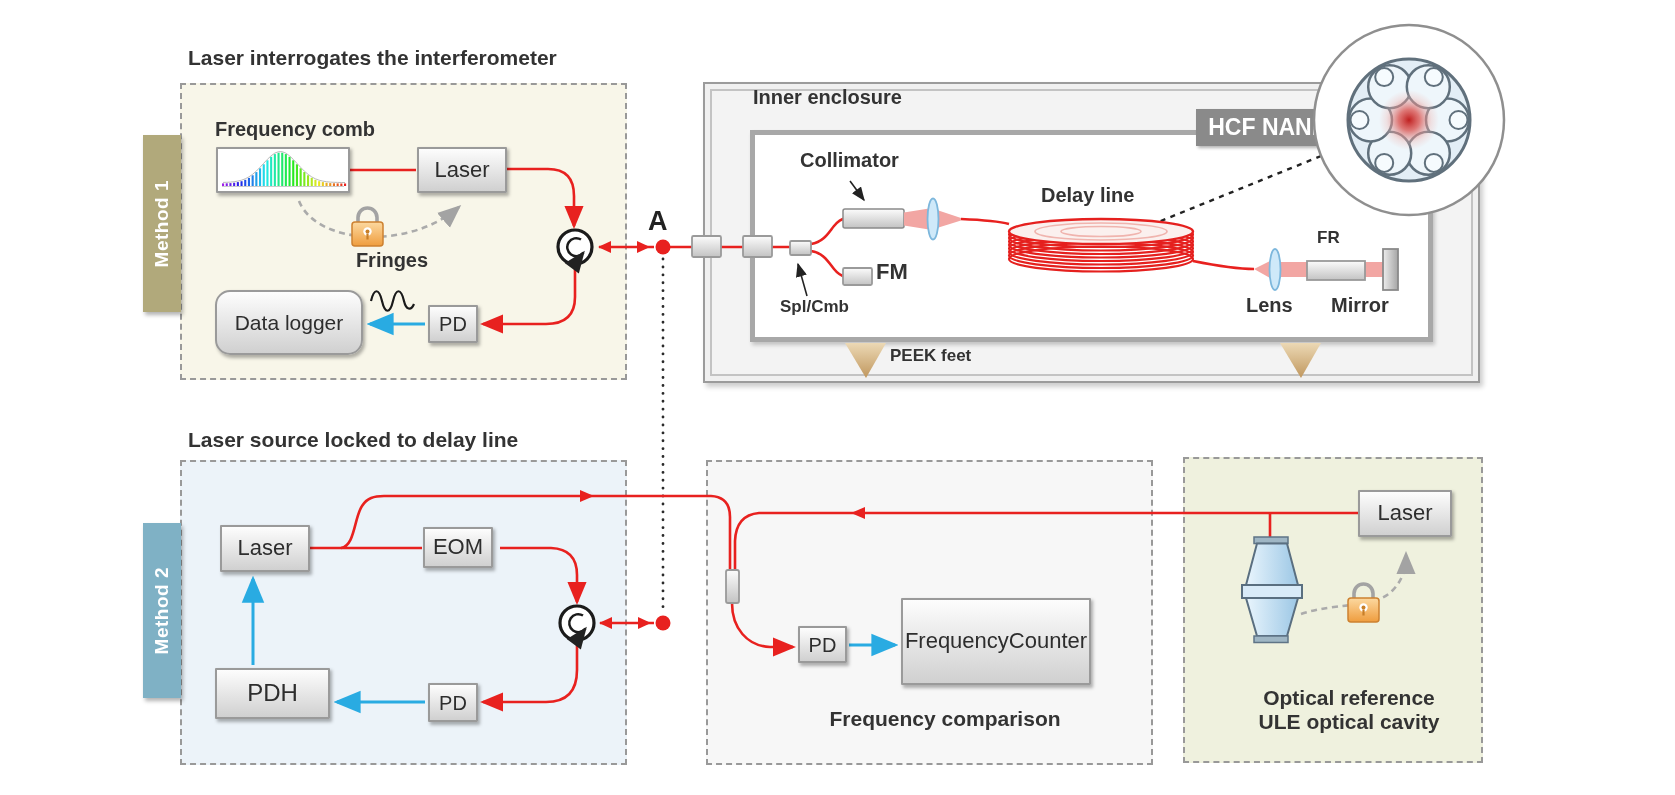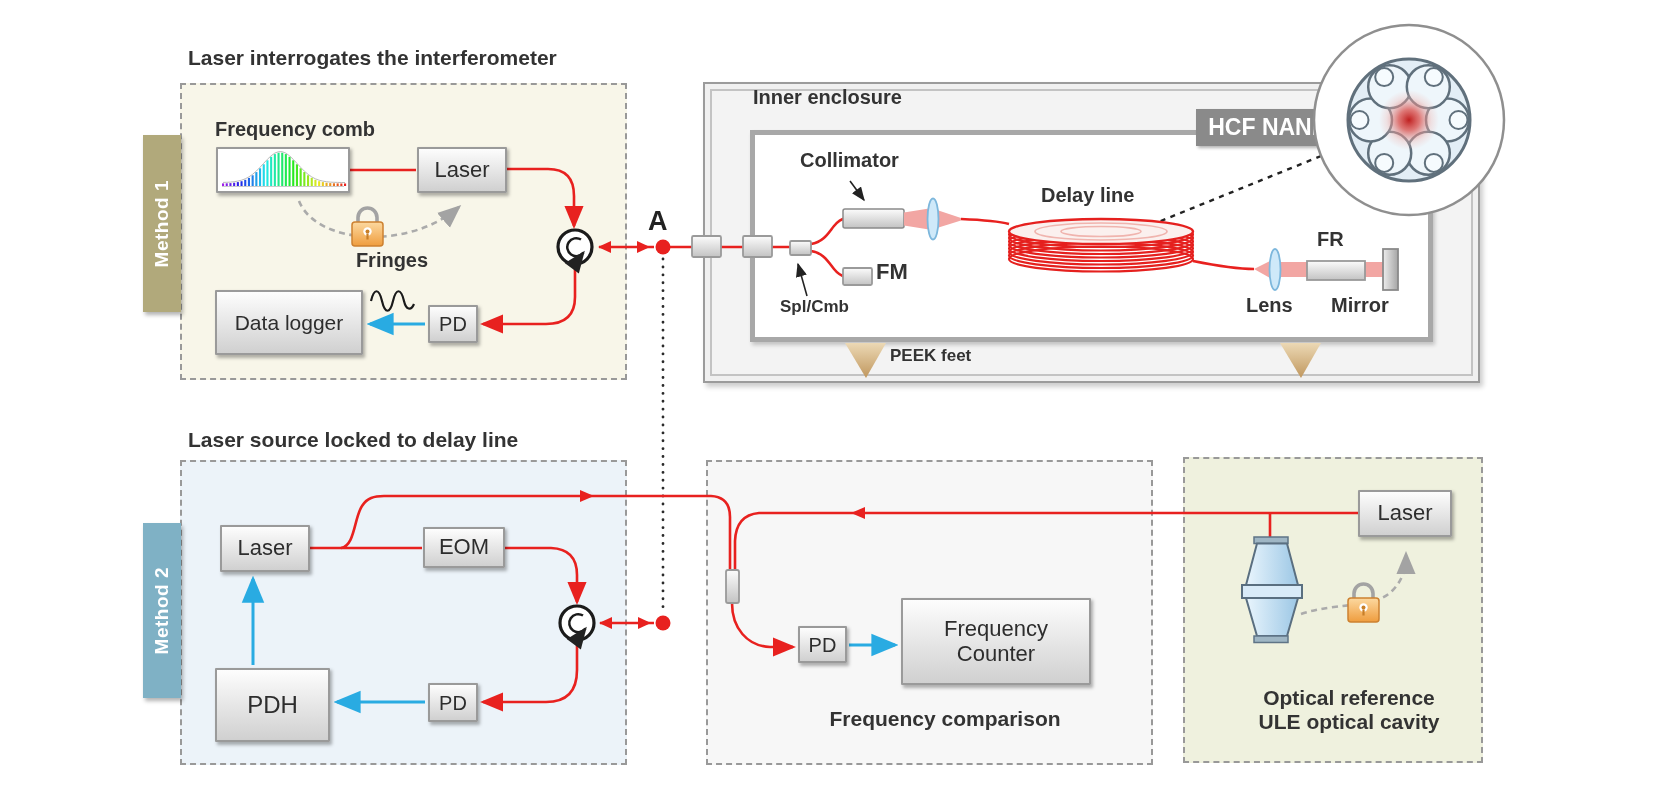--- a/index.html
+++ b/index.html
@@ -228,21 +228,21 @@
 
   <div class="figtitle" style="left:188px;top:46px;font-size:21px;">Laser interrogates the interferometer</div>
   <div class="figtitle" style="left:753px;top:86px;font-size:20px;">Inner enclosure</div>
   <div class="figtitle" style="left:215px;top:118px;font-size:20px;">Frequency comb</div>
   <div class="figtitle ctr" style="left:337px;top:249px;width:110px;font-size:20px;">Fringes</div>
   <div class="figtitle" style="left:648px;top:206px;font-size:27px;color:#222;">A</div>
   <div class="figtitle" style="left:800px;top:149px;font-size:20px;">Collimator</div>
   <div class="figtitle" style="left:1041px;top:184px;font-size:20px;">Delay line</div>
   <div class="figtitle" style="left:876px;top:259px;font-size:22px;">FM</div>
   <div class="figtitle" style="left:780px;top:297px;font-size:17px;">Spl/Cmb</div>
-  <div class="figtitle" style="left:1317px;top:228px;font-size:20px;">FR</div>
+  <div class="figtitle" style="left:1317px;top:228px;font-size:17px;">FR</div>
   <div class="figtitle" style="left:1246px;top:294px;font-size:20px;">Lens</div>
   <div class="figtitle" style="left:1331px;top:294px;font-size:20px;">Mirror</div>
   <div class="figtitle" style="left:890px;top:346px;font-size:17px;">PEEK feet</div>
   <div class="figtitle" style="left:188px;top:428px;font-size:21px;">Laser source locked to delay line</div>
   <div class="figtitle ctr" style="left:820px;top:707px;width:250px;font-size:21px;">Frequency comparison</div>
   <div class="figtitle ctr" style="left:1250px;top:686px;width:198px;font-size:21px;text-align:center;">Optical reference</div>
   <div class="figtitle ctr" style="left:1250px;top:710px;width:198px;font-size:21px;">ULE optical cavity</div>
   <div id="hcfLabel">HCF NANF</div>
 
   <div class="gbox wbox" style="left:216px;top:147px;width:134px;height:46px;">
@@ -279,28 +279,28 @@
         <rect x="107.5" y="33.7" width="2.1" height="3.3" fill="hsl(42,82%,52%)"></rect>
         <rect x="111.2" y="34.1" width="2.1" height="2.9" fill="hsl(34,82%,52%)"></rect>
         <rect x="114.9" y="34.3" width="2.1" height="2.7" fill="hsl(25,82%,52%)"></rect>
         <rect x="118.6" y="34.4" width="2.1" height="2.6" fill="hsl(17,82%,52%)"></rect>
         <rect x="122.3" y="34.5" width="2.1" height="2.5" fill="hsl(8,82%,52%)"></rect>
         <rect x="126.0" y="34.5" width="2.1" height="2.5" fill="hsl(0,82%,52%)"></rect>
         <polyline points="5.0,33.4 8.7,33.3 12.4,33.1 16.1,32.7 19.8,32.1 23.5,31.2 27.2,29.8 30.9,27.9 34.6,25.3 38.3,22.1 42.0,18.3 45.7,14.3 49.4,10.3 53.1,6.8 56.8,4.1 60.5,2.7 64.2,2.7 67.8,4.1 71.5,6.8 75.2,10.3 78.9,14.3 82.6,18.3 86.3,22.1 90.0,25.3 93.7,27.9 97.4,29.8 101.1,31.2 104.8,32.1 108.5,32.7 112.2,33.1 115.9,33.3 119.6,33.4 123.3,33.5 127.0,33.5" fill="none" stroke="#bbbbbb" stroke-width="1"></polyline>
       </svg>
   </div>
   <div class="gbox" style="left:417px;top:147px;width:90px;height:46px;font-size:22px;">Laser</div>
-  <div class="gbox" style="left:215px;top:290px;width:148px;height:65px;font-size:21px;">Data logger</div>
+  <div class="gbox" style="left:215px;top:290px;width:148px;height:65px;font-size:21px;border-radius:15px;">Data logger</div>
   <div class="gbox" style="left:428px;top:305px;width:50px;height:38px;font-size:20px;">PD</div>
   <div class="gbox" style="left:220px;top:525px;width:90px;height:47px;font-size:22px;">Laser</div>
-  <div class="gbox" style="left:423px;top:527px;width:82px;height:41px;font-size:22px;">EOM</div>
-  <div class="gbox" style="left:215px;top:668px;width:115px;height:74px;font-size:24px;">PDH</div>
+  <div class="gbox" style="left:423px;top:527px;width:70px;height:41px;font-size:22px;">EOM</div>
+  <div class="gbox" style="left:215px;top:668px;width:115px;height:51px;font-size:24px;">PDH</div>
   <div class="gbox" style="left:428px;top:683px;width:50px;height:39px;font-size:20px;">PD</div>
   <div class="gbox" style="left:798px;top:626px;width:49px;height:37px;font-size:20px;">PD</div>
-  <div class="gbox" style="left:901px;top:598px;width:190px;height:87px;font-size:22px;flex-direction:column;">
+  <div class="gbox" style="left:901px;top:598px;width:190px;height:87px;font-size:22px;flex-direction:row;">
     <div>Frequency</div>
     <div>Counter</div>
   </div>
   <div class="gbox" style="left:1358px;top:490px;width:94px;height:47px;font-size:22px;">Laser</div>
 
   <svg id="inset" width="200" height="200" viewBox="0 0 200 200">
     <circle cx="100" cy="100" r="95" fill="#ffffff" stroke="#8f8f8f" stroke-width="2.5"></circle>
     <circle cx="100" cy="100" r="61" fill="#e3eef6" stroke="#60707c" stroke-width="3"></circle>
     <g fill="#eef6fb" stroke="#60707c" stroke-width="2.5">
       <circle cx="138.5" cy="100" r="21.5"></circle>

